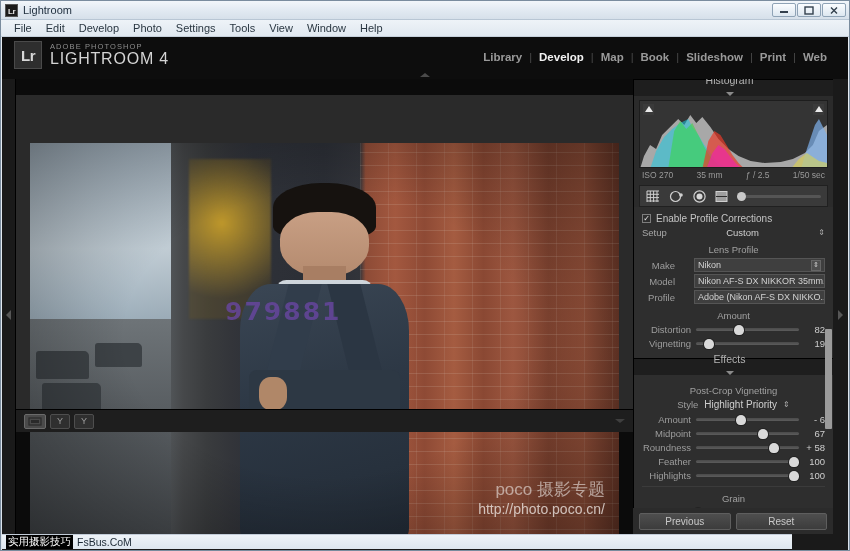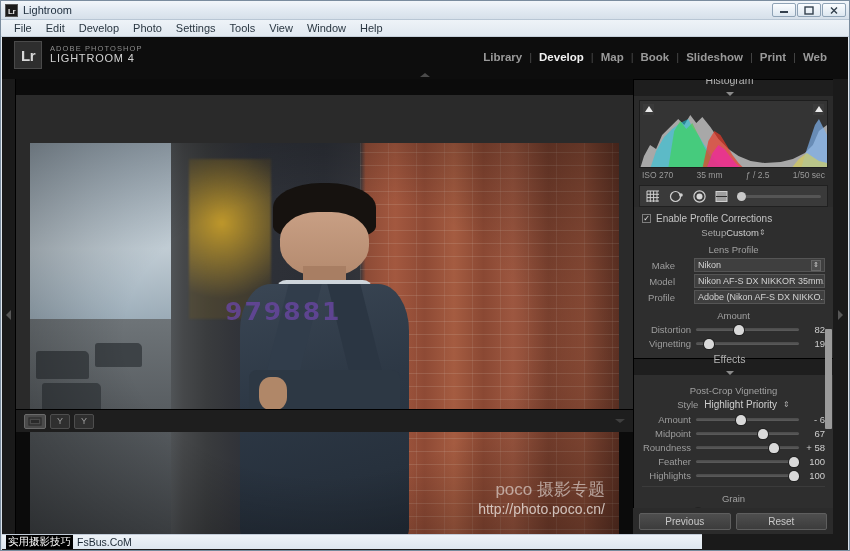--- a/index.html
+++ b/index.html
@@ -65,21 +65,21 @@
     display: flex; align-items: center; gap: 8px;
   }
   #lr-badge {
     width: 28px; height: 28px; background: #2e2e2e; border: 1px solid #4a4a4a;
     color: #d8d8d8; font-size: 15px; font-weight: bold;
     display: flex; align-items: center; justify-content: center;
     letter-spacing: -0.5px;
   }
   #plate-text { line-height: 1.05; }
   #plate-sup { font-size: 7.5px; color: #8e8e8e; letter-spacing: 1.1px; }
-  #plate-main { font-size: 11px; color: #d4d4d4; letter-spacing: 0.8px; }
+  #plate-main { font-size: 16px; color: #d4d4d4; letter-spacing: 0.8px; }
 
   #module-picker {
     position: absolute; right: 14px; top: 14px;
     display: flex; align-items: center; font-size: 11.5px;
   }
   .module { color: #9a9a9a; padding: 0 7px; font-weight: bold; }
   .module.active { color: #f2f2f2; font-weight: bold; }
   .module-sep { color: #4a4a4a; font-size: 11px; }
 
   
@@ -320,21 +320,21 @@
   }
 
   
   #filmstrip-bar {
     position: absolute; left: 0; top: 497px; width: 846px; height: 16px;
     background: #1a1a1a; display: flex; align-items: center; justify-content: center;
   }
 
   
   #statusbar {
-    position: absolute; left: 1px; bottom: 1px; width: 700px; height: 15px;
+    position: absolute; left: 1px; bottom: 1px; width: 790px; height: 15px;
     background: linear-gradient(#eef3f8, #dde6ef);
     display: flex; align-items: center; padding-left: 4px;
     font-size: 10.5px; color: #1d2a36;
     border-top: 1px solid #c2ccd8;
   }
   #status-badge {
     background: #000; color: #fff; font-size: 10.5px; padding: 0 2px;
     font-family: "DejaVu Sans", sans-serif;
   }
 </style>
@@ -518,21 +518,21 @@
             <span id="tool-knob"></span>
           </span>
         </div>
 
         <div class="panel-body">
           <div class="check-row">
             <span class="checkbox">✓</span>
             <span>Enable Profile Corrections</span>
           </div>
 
-          <div class="kv-row" style="justify-content:center;">
+          <div class="kv-row" style="justify-content:space-between;">
             <span>Setup</span>
             <span class="kv-value">Custom</span>
             <span style="font-size:8px;color:#b0b0b0">⇕</span>
           </div>
 
           <div class="section-title">Lens Profile</div>
 
           <div class="kv-row">
             <span class="kv-label">Make</span>
             <span class="dropdown">

